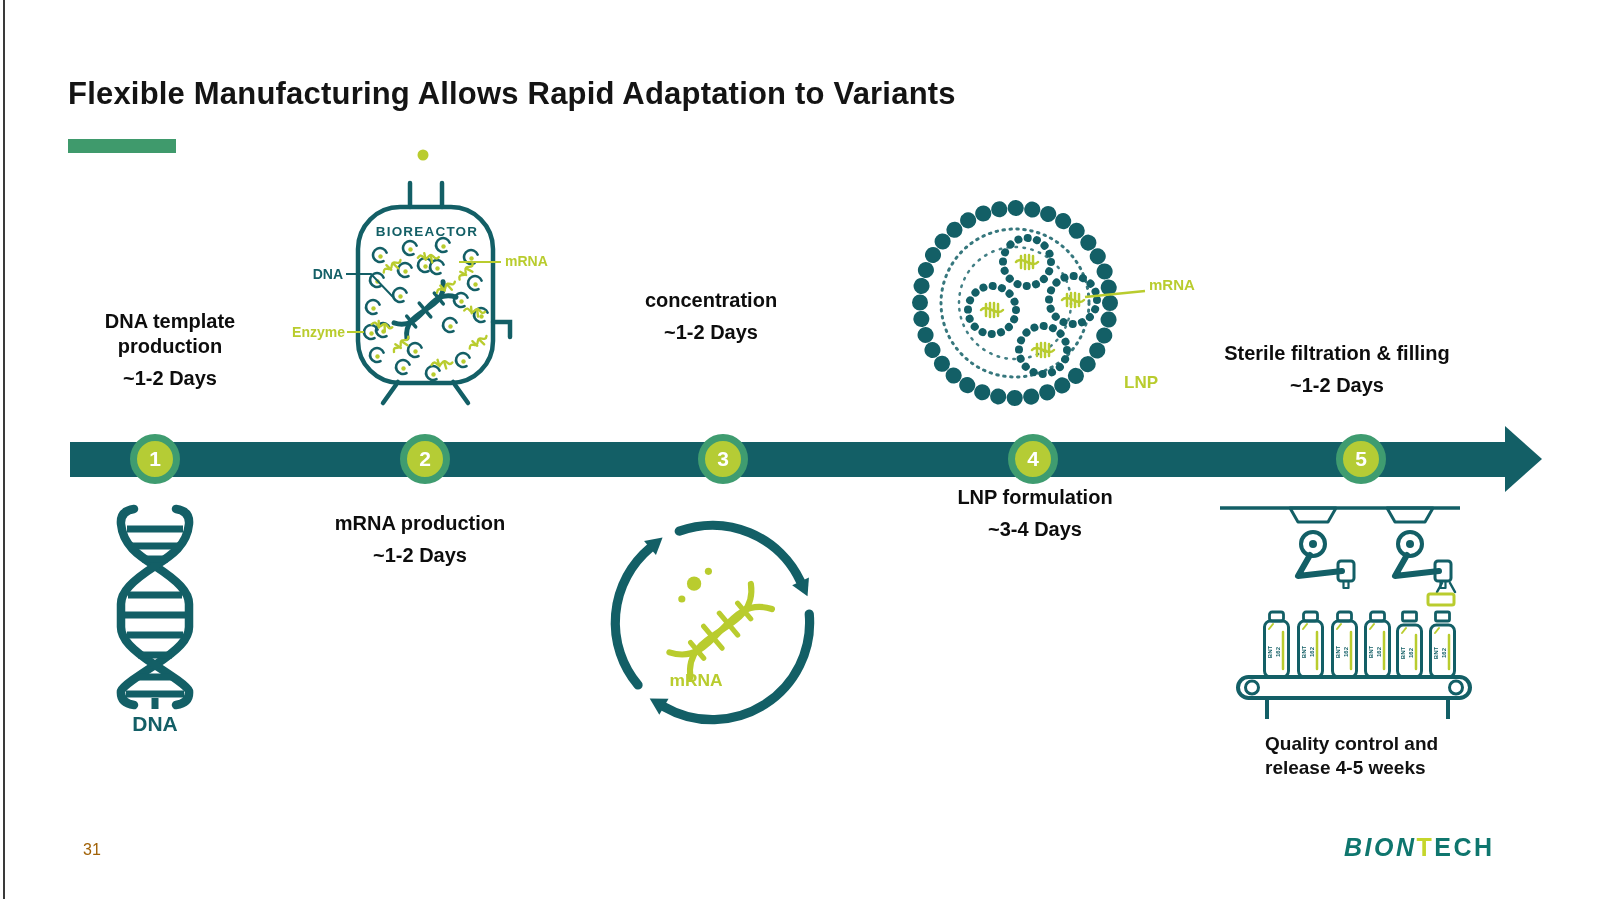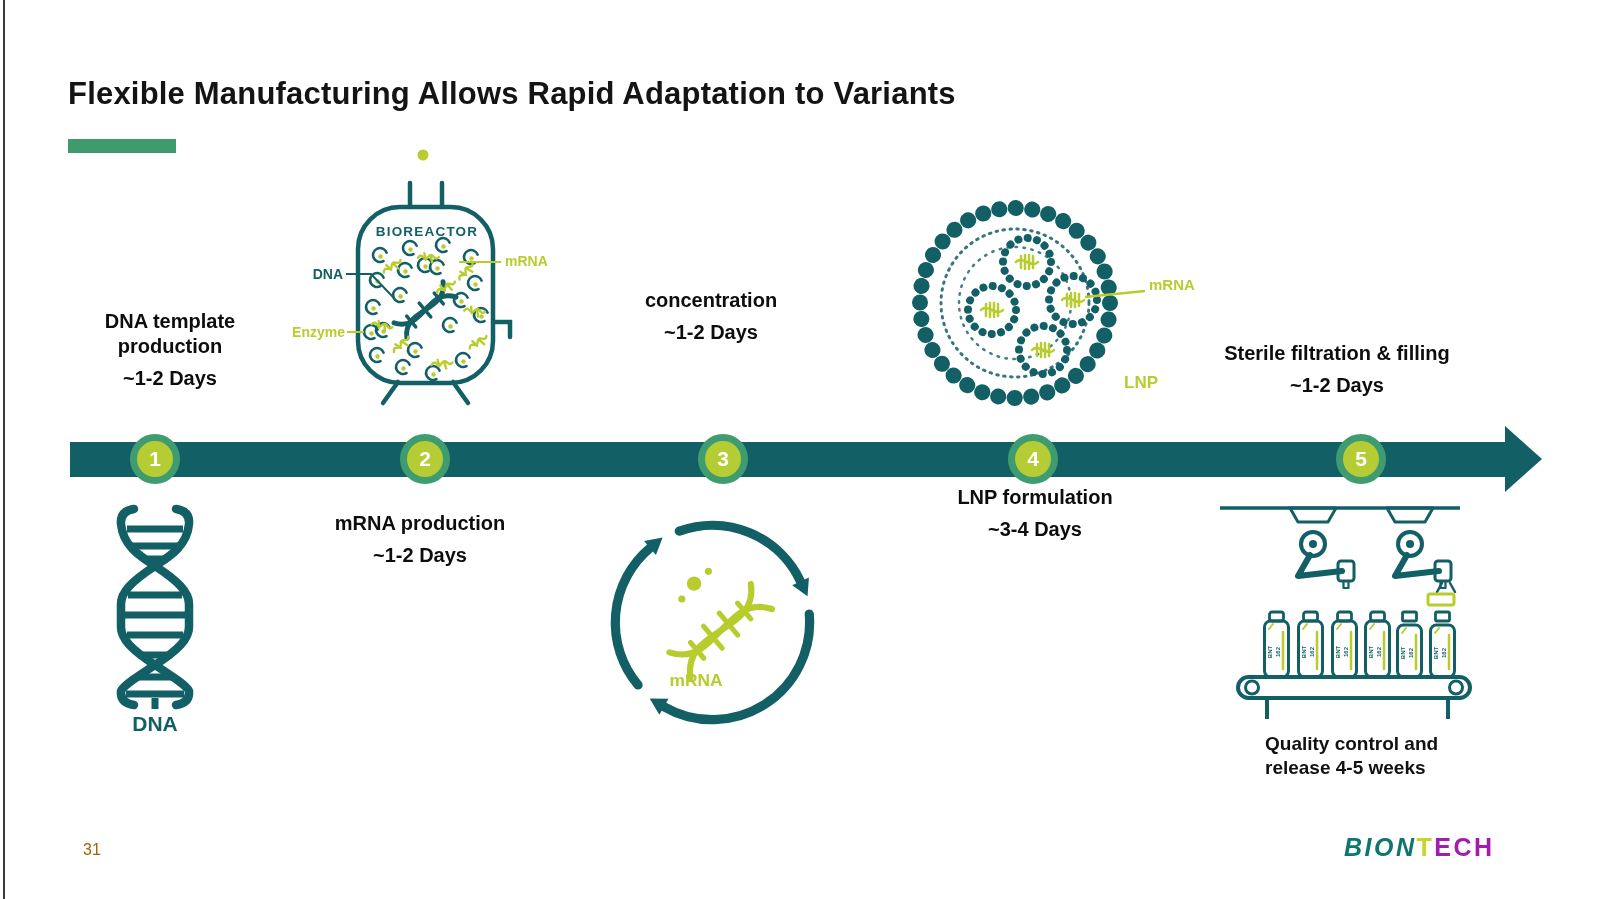--- a/index.html
+++ b/index.html
@@ -25,21 +25,21 @@
   .t2{left:290px;top:511px;width:260px;}
   .t3{left:581px;top:288px;width:260px;}
   .t4{left:905px;top:485px;width:260px;}
   .t5{left:1177px;top:341px;width:320px;}
   .quality{left:1265px;top:732px;width:240px;font-weight:bold;font-size:19px;line-height:24px;text-align:left;}
 
   .dna-label{left:110px;top:712px;width:90px;text-align:center;color:#135F66;font-weight:bold;font-size:21px;}
 
   .page-num{left:83px;top:841px;font-size:16px;color:#a16207;}
   .logo{left:1344px;top:833px;font-size:25px;font-weight:bold;letter-spacing:2.5px;white-space:nowrap;}
-  .logo .g{color:#0f766e;font-style:italic;} .logo .l{color:#C5D62B;} .logo .t{color:#a21caf;text-align:center;}
+  .logo .g{color:#0f766e;font-style:italic;} .logo .l{color:#C5D62B;} .logo .t{color:#0f766e;text-align:center;}
 
   svg{overflow:visible;}
   svg text{font-family:"Liberation Sans", sans-serif;}
 </style>
 </head>
 <body>
 
 <div class="slide">
   <div class="abs left-rule"></div>
 

